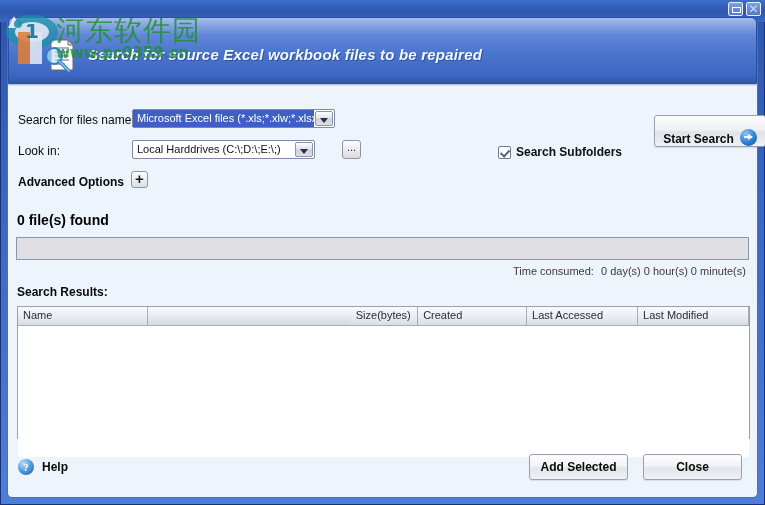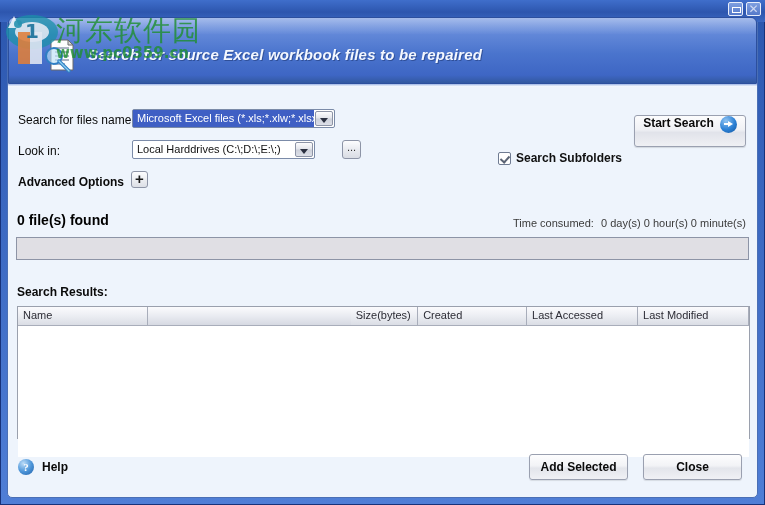--- a/index.html
+++ b/index.html
@@ -251,25 +251,26 @@
 
   
   .start-btn {
     position: absolute;
     box-sizing: border-box;
     width: 112px; height: 32px;
     background: linear-gradient(to bottom, #fcfcfd 0%, #f0f1f5 45%, #e1e3ea 55%, #eff0f4 100%);
     border: 1px solid #9aa0b0;
     border-radius: 3px;
     display: flex;
-    align-items: flex-start;
+    align-items: flex-end;
     justify-content: center;
     gap: 6px;
     cursor: pointer;
     box-shadow: 0 1px 1px rgba(0,0,0,0.12);
+    margin-left: 20px;
   }
   .start-btn .txt {
     font-size: 12px;
     font-weight: bold;
     color: #0a0a0a;
     white-space: nowrap;
   }
   .go-circle {
     width: 17px; height: 17px;
     border-radius: 50%;
@@ -322,20 +323,21 @@
     font-size: 14px;
     font-weight: bold;
     color: #000000;
     white-space: nowrap;
   }
   .time-consumed {
     position: absolute;
     font-size: 11px;
     color: #3b3b3b;
     white-space: nowrap;
+    margin-top: 48px;
   }
 
   
   .progress {
     position: absolute;
     box-sizing: border-box;
     background: #e0dfe4;
     border: 1px solid #8d94a6;
   }
 
@@ -497,21 +499,21 @@
       <span>Look in:</span>
     </div>
 
     <div class="combo" style="left:124px; top:53px; width:183px;">
       <div class="cval">Local Harddrives (C:\;D:\;E:\;)</div>
       <div class="carrow"></div>
     </div>
 
     <div class="browse-btn" style="left:334px; top:53px;">...</div>
 
-    <div class="cbx-wrap" style="left:490px; top:64px;">
+    <div class="cbx-wrap" style="left:490px; top:58px;">
       <div class="cbx checked"></div>
       <div class="cbx-label">Search Subfolders</div>
     </div>
 
     <div class="start-btn" style="left:626px; top:28px;">
       <div class="txt">Start Search</div>
       <div class="go-circle"></div>
     </div>
 
     <div class="lbl" style="left:10px; top:88px; font-weight:bold;">

